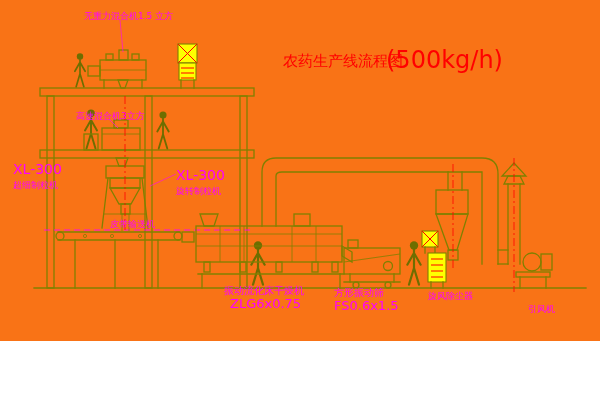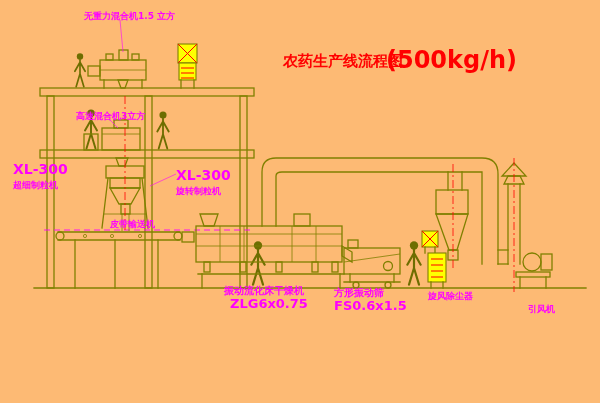--- a/index.html
+++ b/index.html
@@ -1,19 +1,18 @@
 <!DOCTYPE html>
 <html><head>
 <meta charset="utf-8">
 <style>
   html,body{margin:0;padding:0;background:#fff;}
   .canvas{
-    position:relative;width:600px;height:403px;background:#fdba74;overflow:hidden;
+    position:relative;width:600px;height:341px;background:#f97316;overflow:hidden;
     font-family:"DejaVu Sans", sans-serif;
-    font-weight:bold;
   }
   svg{position:absolute;left:0;top:0;}
   
   .oln{stroke:#808000;stroke-width:1.3;fill:none;stroke-linecap:square;}
   .thin{stroke:#808000;stroke-width:.8;fill:none;}
   .yc{fill:#ffff00;stroke:#808000;stroke-width:1.1;}
   .rl{stroke:#ff0000;stroke-width:1;fill:none;}
   .cl{stroke:#ff0000;stroke-width:.8;fill:none;stroke-dasharray:8 3 2 3;}
   .md{stroke:#ff00ff;stroke-width:.9;fill:none;stroke-dasharray:6 4;}
   .mlead{stroke:#ff00ff;stroke-width:.6;fill:none;}

